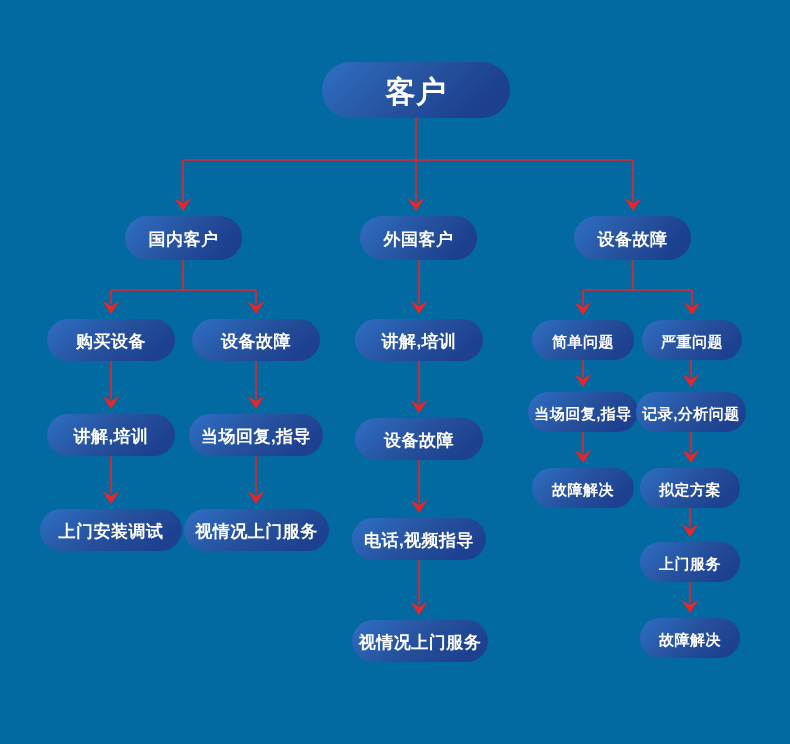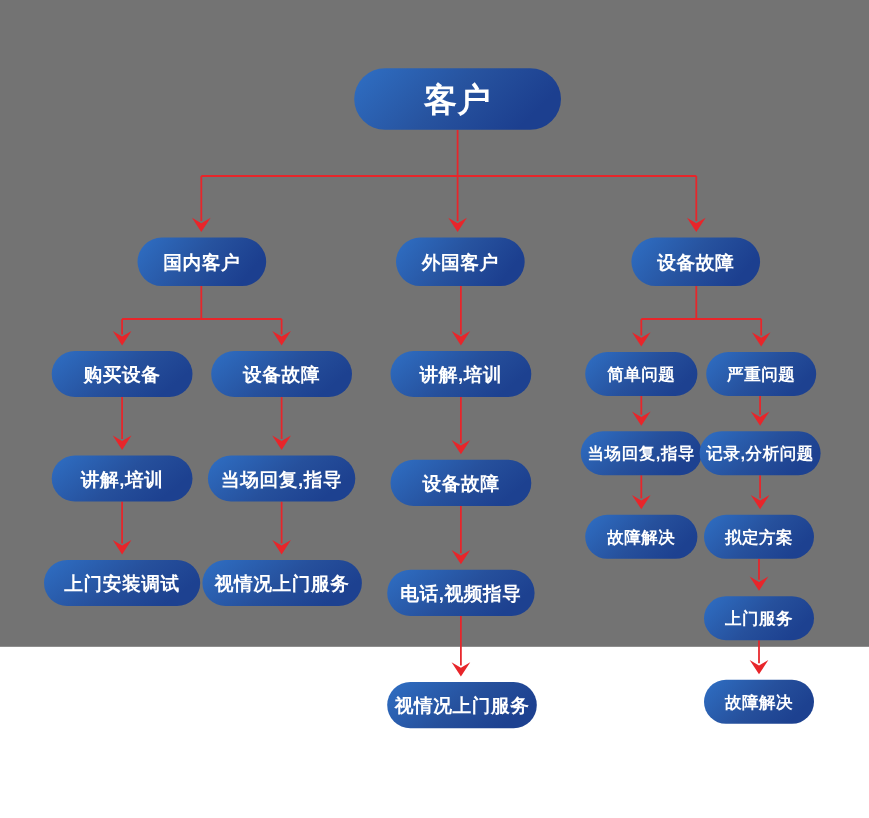--- a/index.html
+++ b/index.html
@@ -10,22 +10,22 @@
   }
   body {
     width: 790px;
     height: 744px;
     font-family: "Liberation Sans", "DejaVu Sans", sans-serif;
     overflow: hidden;
   }
   #flow-root {
     position: relative;
     width: 790px;
-    height: 588px;
-    background: #737373;
+    height: 744px;
+    background: #0369a1;
   }
   #flow-svg {
     position: absolute;
     left: 0;
     top: 0;
     width: 790px;
     height: 744px;
     display: block;
   }
   .node-label {

